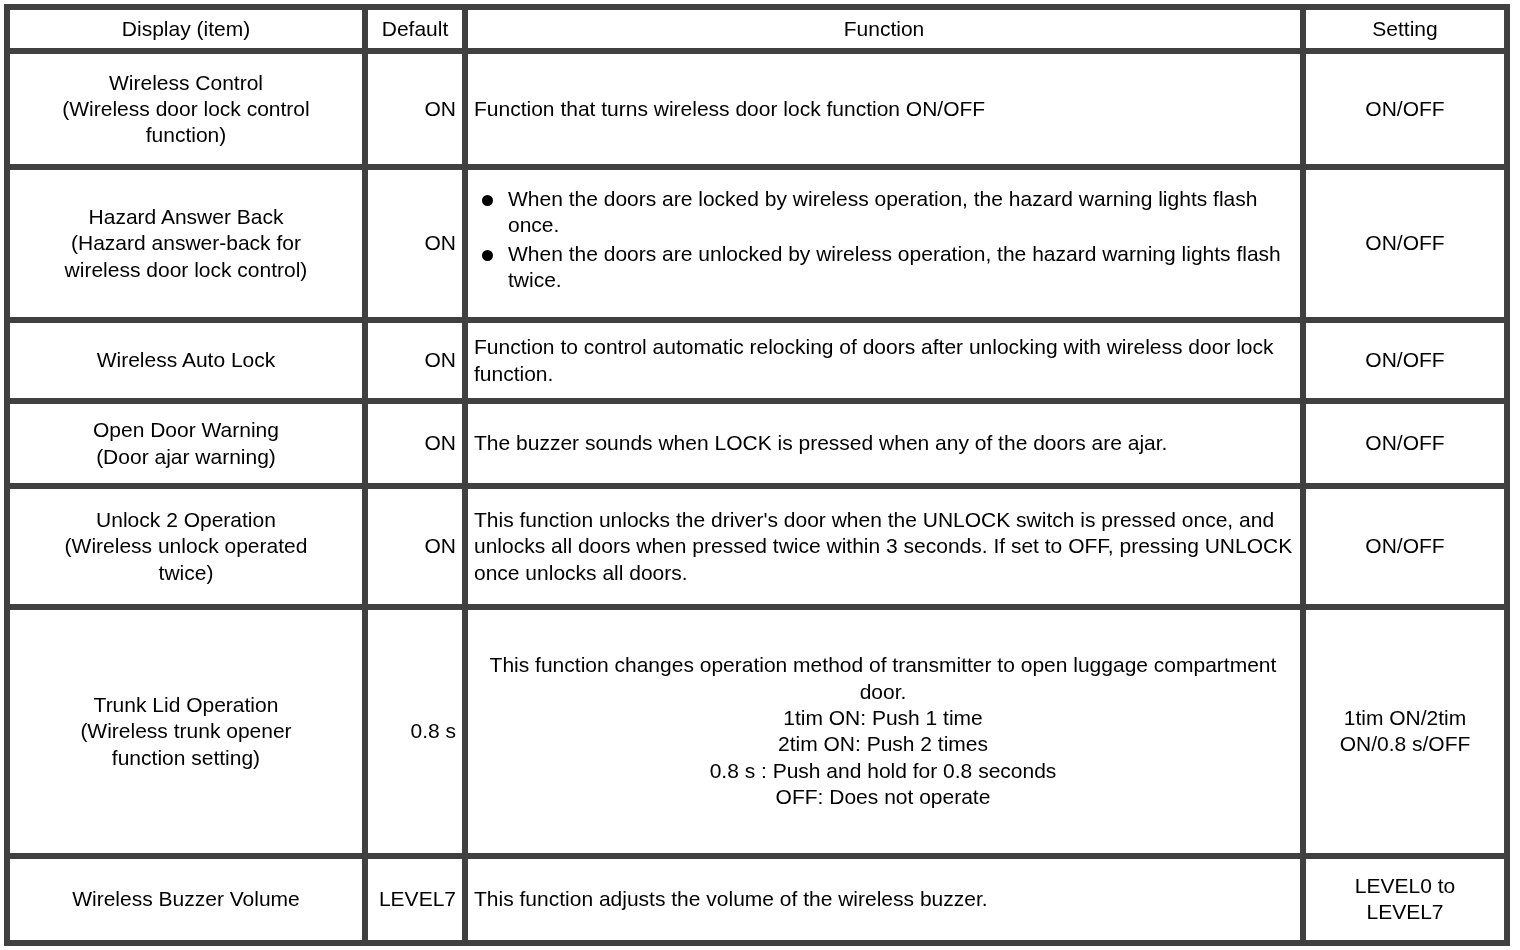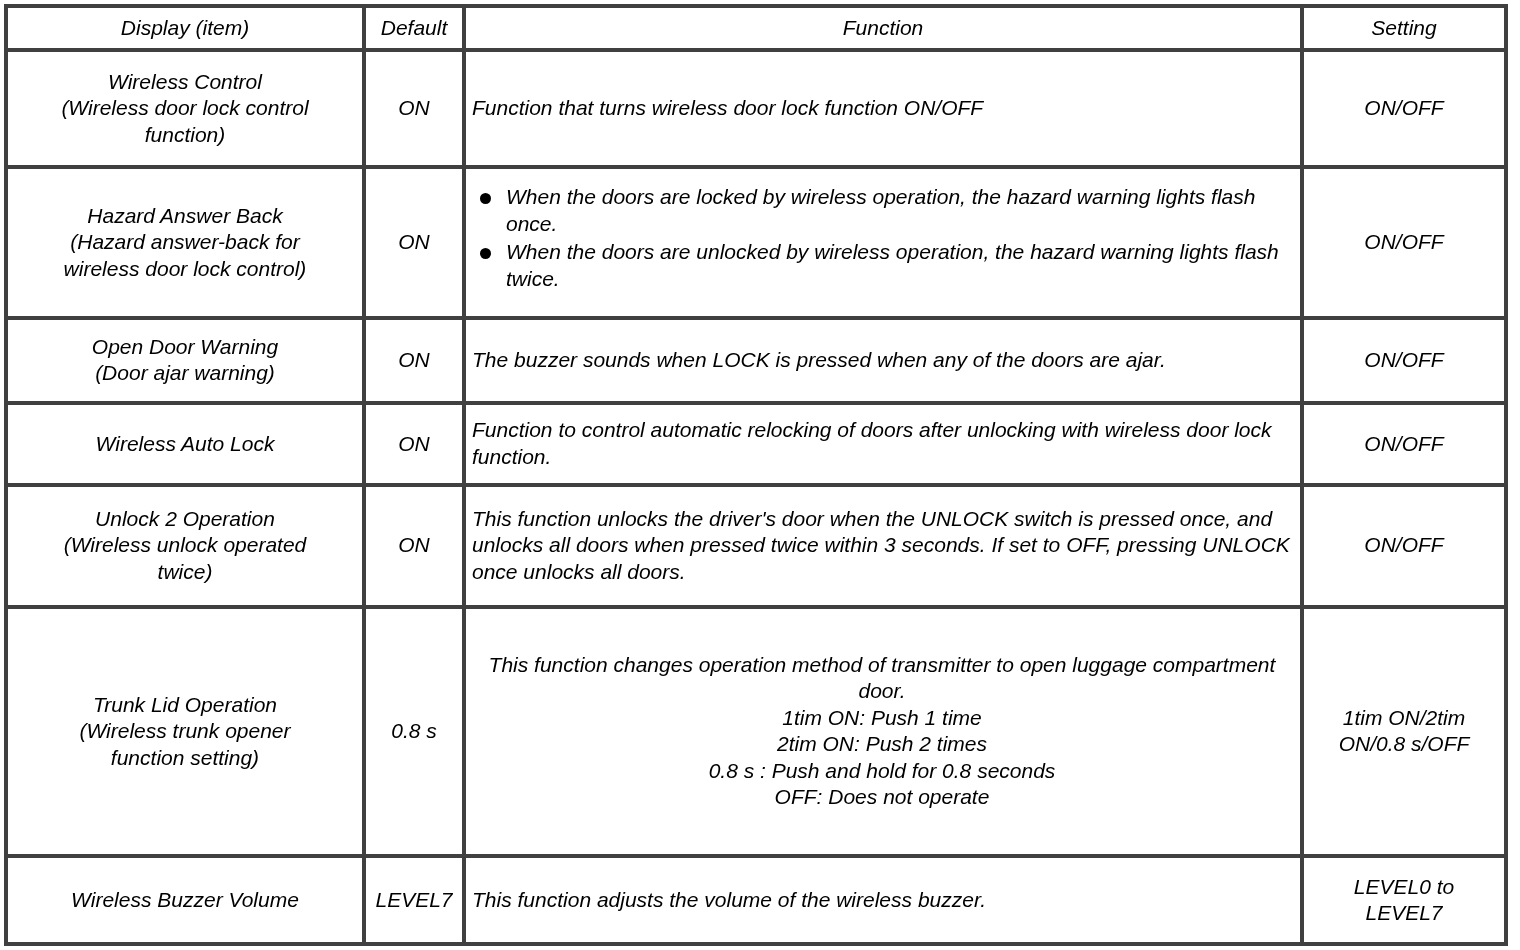--- a/index.html
+++ b/index.html
@@ -22,47 +22,46 @@
     padding: 4px 16px 4px 4px;
   }
   table.spec {
     width: 1500px;
     height: 942px;
     border-collapse: collapse;
     table-layout: fixed;
     border: 4px solid #000;
   }
   table.spec td, table.spec th {
-    border: 4px solid #404040;
+    border: 6px solid #404040;
     padding: 2px 6px;
     vertical-align: middle;
     font-weight: normal;
     font-size: 21px;
     line-height: 1.26;
-    font-style: italic;
   }
   
   col.c-display { width: 358px; }
   col.c-default { width: 100px; }
   col.c-function { width: 838px; }
   col.c-setting  { width: 204px; }
 
   thead th {
     font-weight: bold;
     font-size: 23px;
     text-align: center;
     border-bottom: 4px solid #000;
     height: 44px;
     padding: 1px 4px;
   }
   td.display {
     text-align: center;
   }
   td.default {
-    text-align: center;
+    text-align: right;
     white-space: nowrap;
   }
   td.func {
     text-align: left;
     padding-left: 10px;
     padding-right: 8px;
   }
   td.func.centered {
     text-align: center;
     padding-left: 4px;
@@ -137,39 +136,39 @@
           </td>
           <td class="default">ON</td>
           <td class="func">
             <ul class="bullets">
               <li><span class="dot"></span><span>When the doors are locked by wireless operation, the hazard warning lights flash once.</span></li>
               <li><span class="dot"></span><span>When the doors are unlocked by wireless operation, the hazard warning lights flash twice.</span></li>
             </ul>
           </td>
           <td class="setting nowrapline">ON/OFF</td>
         </tr>
+        <tr style="height: 67px;">
+          <td class="display">
+            <div class="lines">
+              <div>Wireless Auto Lock</div>
+            </div>
+          </td>
+          <td class="default">ON</td>
+          <td class="func">Function to control automatic relocking of doors after unlocking with wireless door lock function.</td>
+          <td class="setting nowrapline">ON/OFF</td>
+        </tr>
         <tr style="height: 70px;">
           <td class="display">
             <div class="lines">
               <div>Open Door Warning</div>
               <div>(Door ajar warning)</div>
             </div>
           </td>
           <td class="default">ON</td>
           <td class="func">The buzzer sounds when LOCK is pressed when any of the doors are ajar.</td>
-          <td class="setting nowrapline">ON/OFF</td>
-        </tr>
-        <tr style="height: 67px;">
-          <td class="display">
-            <div class="lines">
-              <div>Wireless Auto Lock</div>
-            </div>
-          </td>
-          <td class="default">ON</td>
-          <td class="func">Function to control automatic relocking of doors after unlocking with wireless door lock function.</td>
           <td class="setting nowrapline">ON/OFF</td>
         </tr>
         <tr style="height: 100px;">
           <td class="display">
             <div class="lines">
               <div>Unlock 2 Operation</div>
               <div>(Wireless unlock operated</div>
               <div>twice)</div>
             </div>
           </td>

